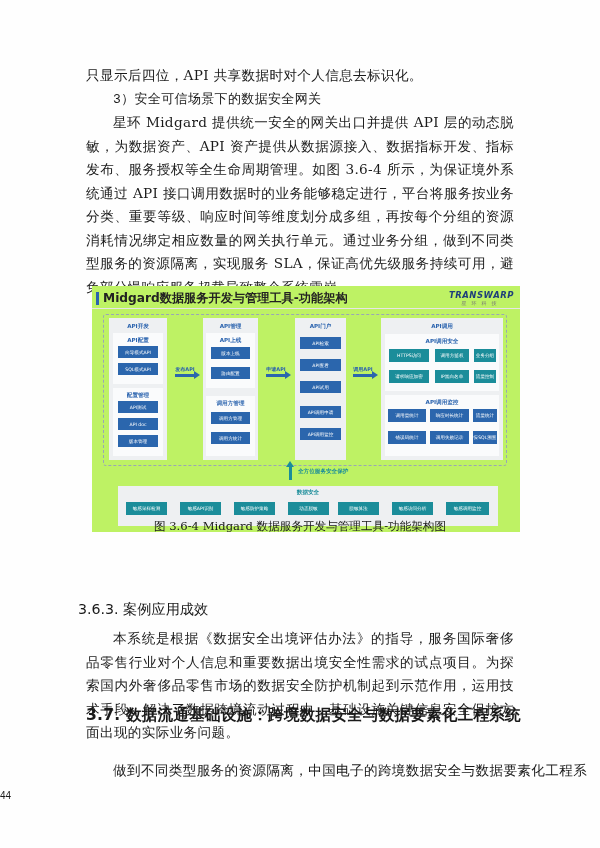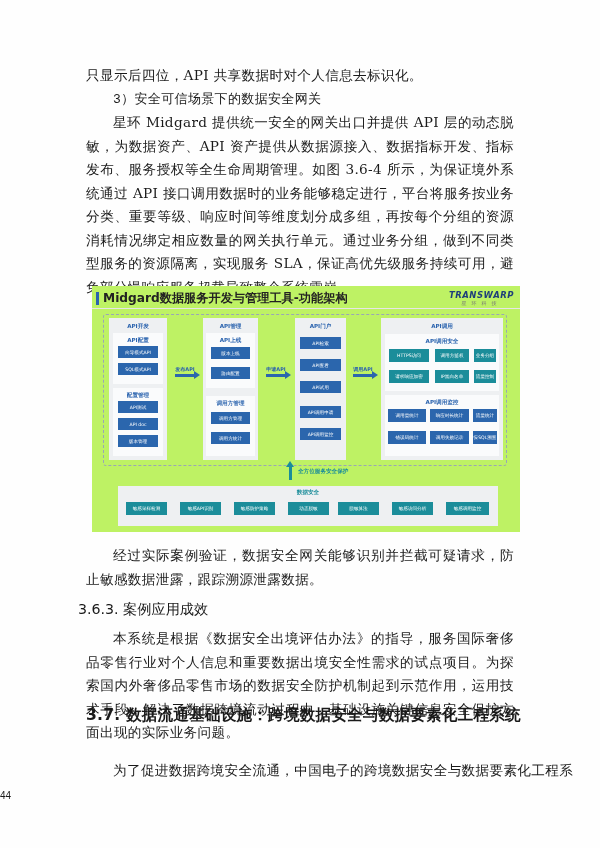--- a/index.html
+++ b/index.html
@@ -134,25 +134,25 @@
       <div class="btn teal" style="left:8px;top:16px;width:41px;height:13px;">敏感采样检测</div>
       <div class="btn teal" style="left:62px;top:16px;width:41px;height:13px;">敏感API识别</div>
       <div class="btn teal" style="left:116px;top:16px;width:41px;height:13px;">敏感防护策略</div>
       <div class="btn teal" style="left:170px;top:16px;width:41px;height:13px;">动态脱敏</div>
       <div class="btn teal" style="left:220px;top:16px;width:41px;height:13px;">脱敏算法</div>
       <div class="btn teal" style="left:274px;top:16px;width:41px;height:13px;">敏感访问分析</div>
       <div class="btn teal" style="left:328px;top:16px;width:43px;height:13px;">敏感调用监控</div>
     </div>
   </div>
 
+  <div class="caption" style="top:519px;">图  3.6-4 Midgard 数据服务开发与管理工具-功能架构图</div>
 
-  <div class="p indent" style="top:544px;">经过实际案例验证，数据安全网关能够识别并拦截可疑请求，防止敏感数据泄露，跟踪溯源泄露数据。</div>
 
   <div class="h3" style="top:600px;">3.6.3.  案例应用成效</div>
 
   <div class="p indent" style="top:627px;">本系统是根据《数据安全出境评估办法》的指导，服务国际奢侈品零售行业对个人信息和重要数据出境安全性需求的试点项目。为探索国内外奢侈品零售市场的数据安全防护机制起到示范作用，运用技术手段，解决了数据跨境流动过程中，基础设施关键信息安全保护方面出现的实际业务问题。</div>
 
   <div class="h2" style="top:705px;">3.7.  数据流通基础设施：跨境数据安全与数据要素化工程系统</div>
 
-  <div class="p indent" style="top:759px;white-space:nowrap;">为了促进数据跨境安全流通，中国电子的跨境数据安全与数据要素化工程系</div>
+  <div class="p indent" style="top:759px;white-space:nowrap;">做到不同类型服务的资源隔离，中国电子的跨境数据安全与数据要素化工程系</div>
 
   <div class="pagenum">44</div>
 </div>
 
 </body></html>

